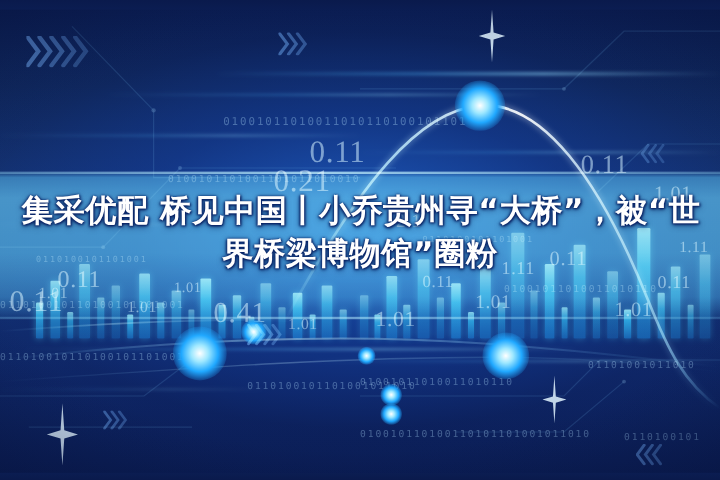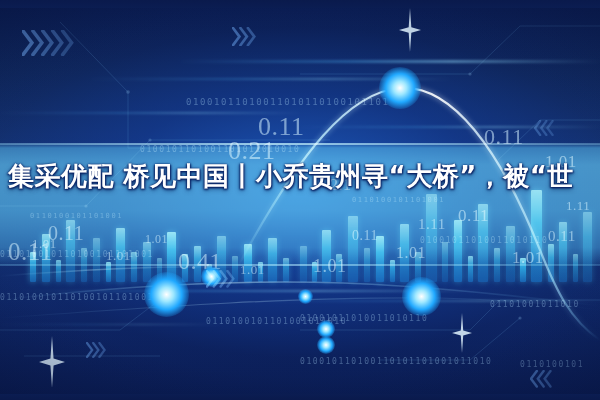--- a/index.html
+++ b/index.html
@@ -121,20 +121,21 @@
     background: radial-gradient(circle, #ffffff 0%, #9fe8ff 22%, #20a8ff 48%, rgba(20,120,255,0) 76%);
   }
   
   .sparkle { position:absolute; mix-blend-mode: screen; }
 
   
   #title-block {
     position: absolute;
     left: 0; right: 0;
     top: 158px;
+    text-align: center;
     z-index: 40;
     padding: 0 6px;
   }
   .tline {
     color: #ffffff;
     font-family: "DejaVu Sans", "Liberation Sans", sans-serif;
     font-weight: 700;
     font-size: 26px;
     line-height: 36px;
     letter-spacing: .5px;
@@ -353,15 +354,16 @@
           <path d="M18.6 1 L13.4 8 L18.6 15" stroke="#6ea8ff" stroke-width="2.2" fill="none" stroke-linecap="round" opacity="0.76"></path>
         </svg></div>
     </div>
 
   <div class="layer" id="bg-vignette"></div>
   <div id="top-strip"></div>
   <div id="bottom-strip"></div>
 
   <div id="title-block">
     <div class="tline" id="tline1">集采优配 桥见中国丨小乔贵州寻“大桥”，被“世</div>
+    <div class="tline" id="tline2">界桥梁博物馆”圈粉</div>
   </div>
 
 </div>
 
 </body></html>

